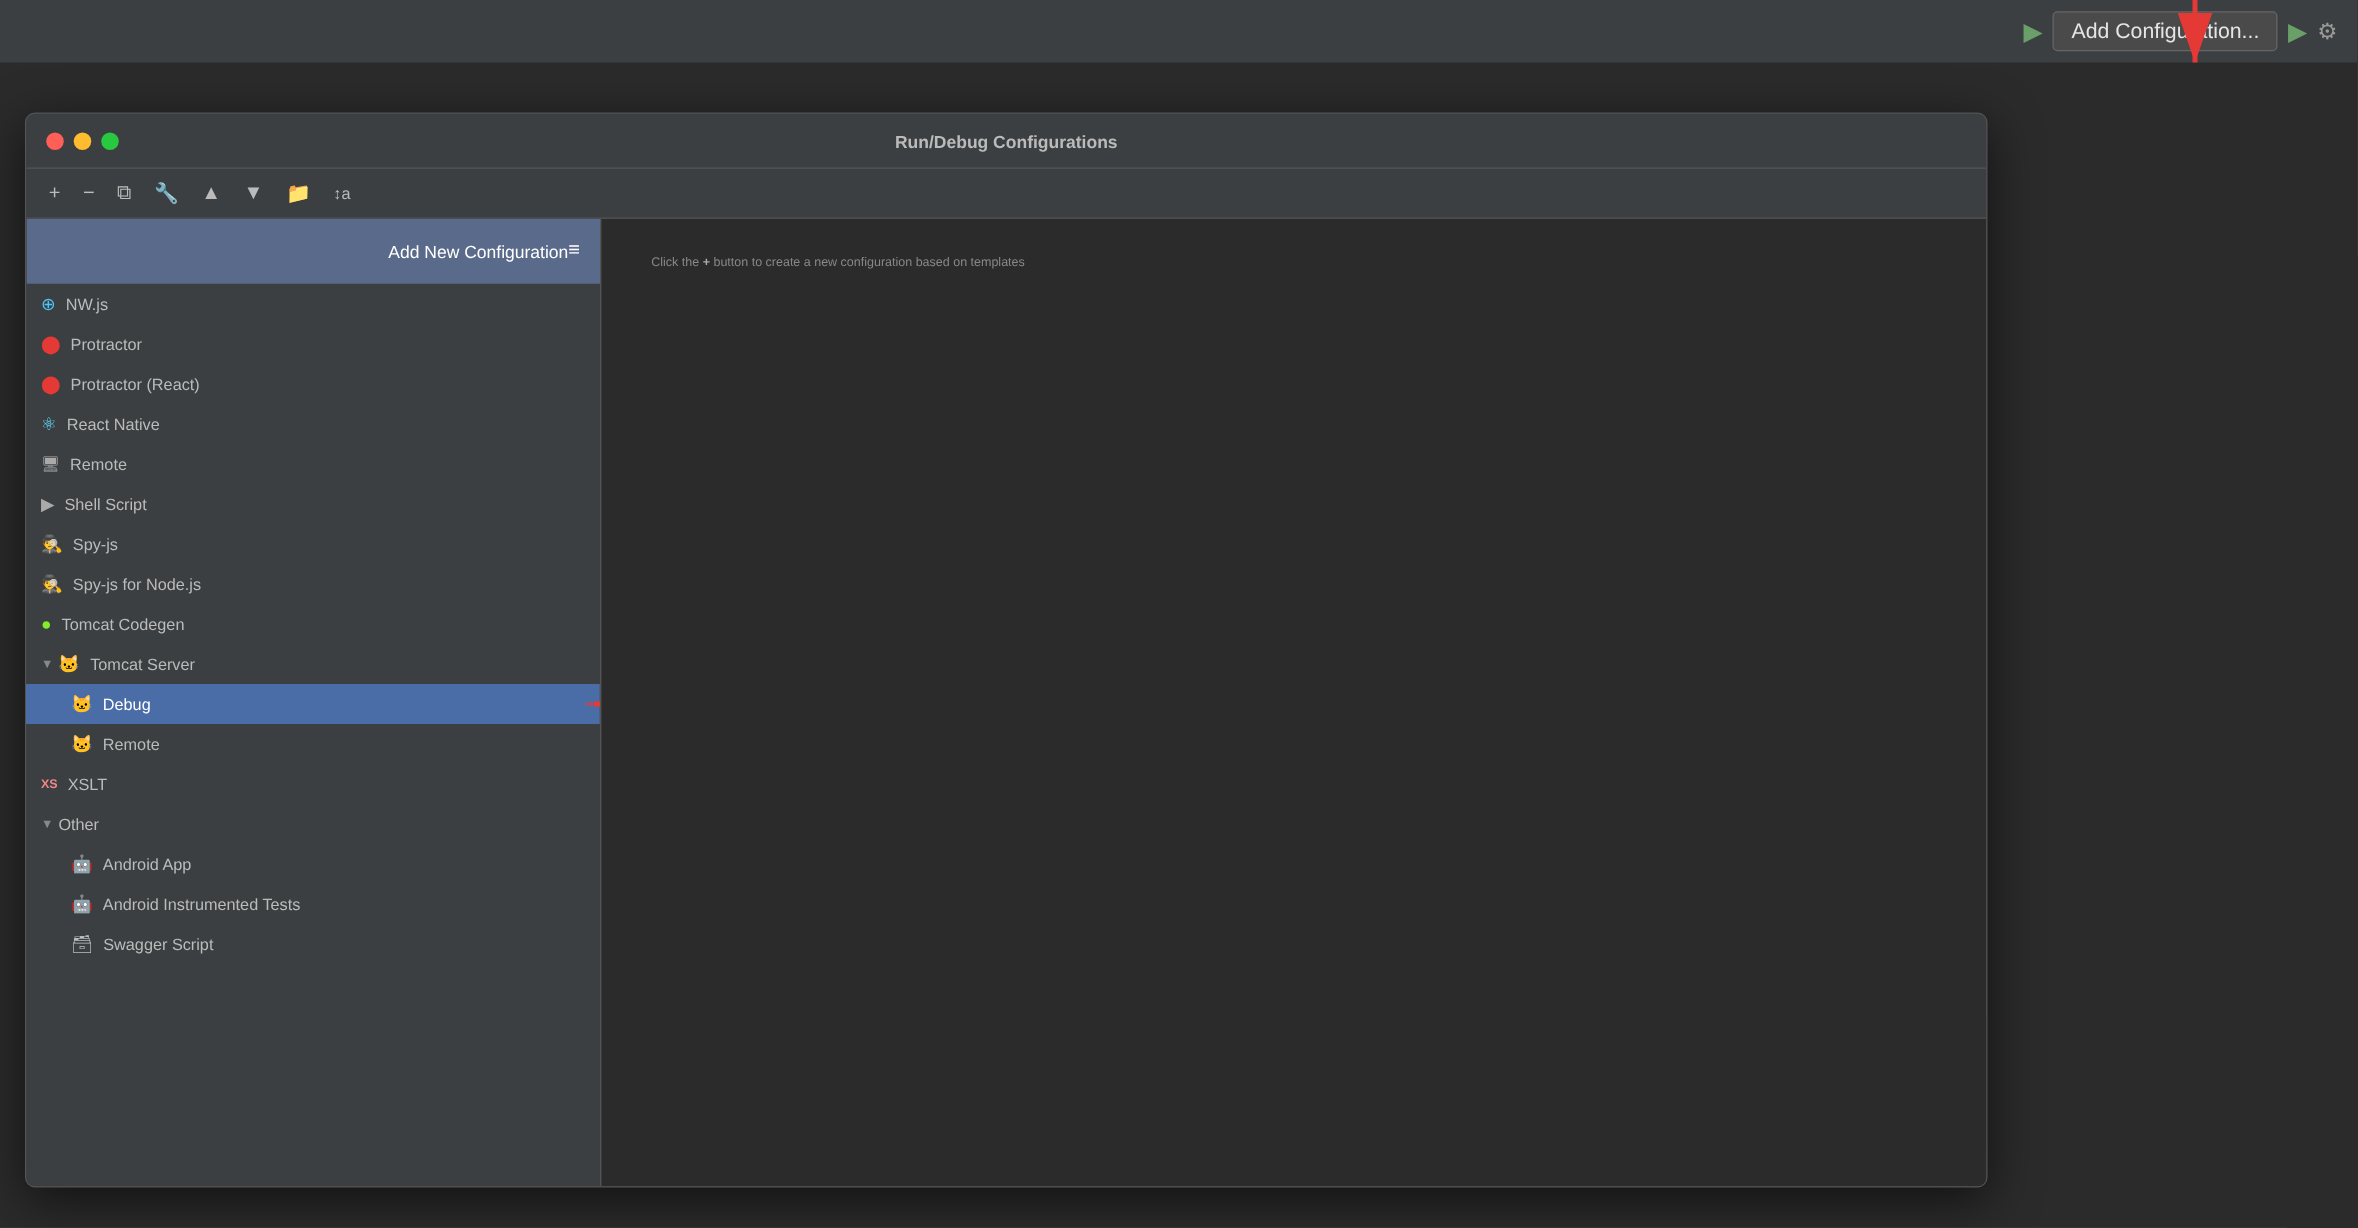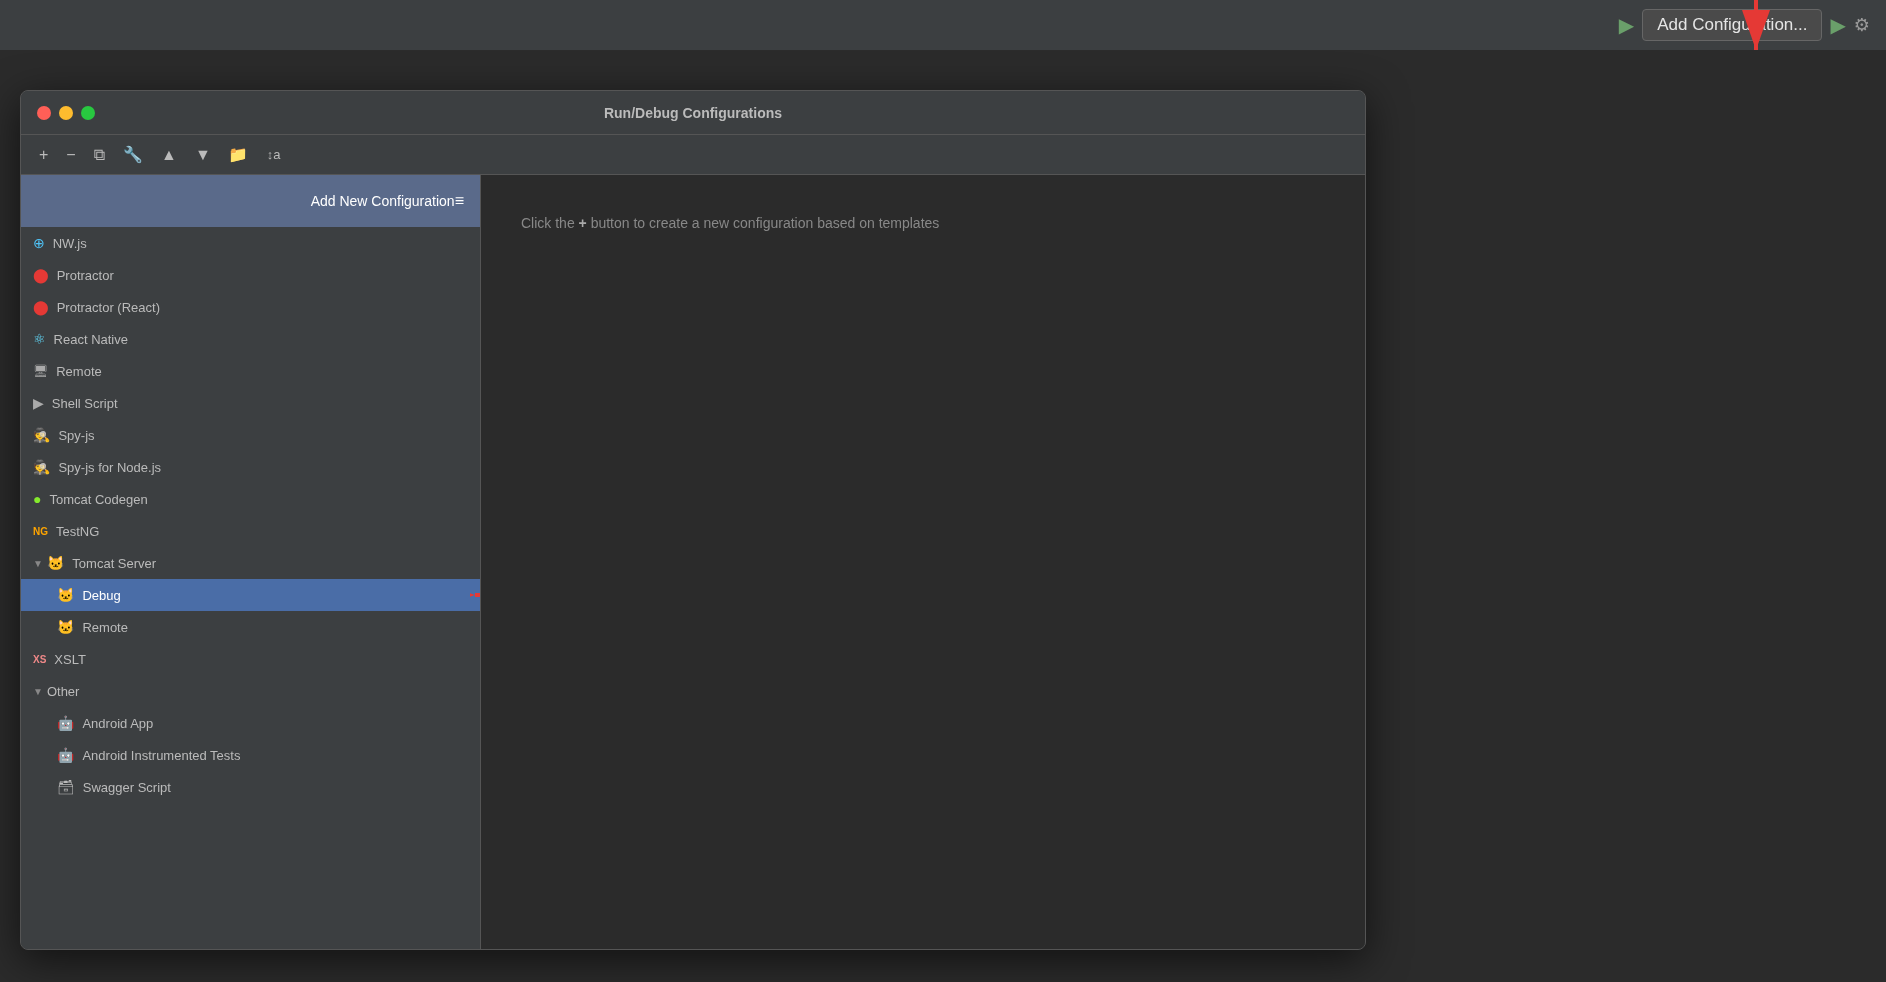--- a/index.html
+++ b/index.html
@@ -43,21 +43,21 @@
       position: absolute;
       top: -10px;
       right: 70px;
     }
 
     
     .dialog {
       position: absolute;
       top: 90px;
       left: 20px;
-      width: 1346px;
+      width: 1570px;
       height: 860px;
       background: #3c3f41;
       border-radius: 8px;
       border: 1px solid #555;
       box-shadow: 0 10px 40px rgba(0,0,0,0.6);
       overflow: hidden;
       display: flex;
       flex-direction: column;
     }
 
@@ -193,22 +193,21 @@
     
     .right-panel {
       flex: 1;
       background: #2b2b2b;
       display: flex;
       align-items: flex-start;
       padding: 30px 40px;
     }
     .right-panel-text {
       color: #888888;
-      font-size: 14px;
-      margin-top: 10px;
+      font-size: 10px;
     }
     .right-panel-text .plus-icon {
       color: #aaaaaa;
       font-weight: bold;
     }
   </style>
 </head>
 <body>
 
 <div class="top-bar">
@@ -299,24 +298,20 @@
         <div class="tree-item">
           <span class="item-icon">🕵</span>
           <span>Spy-js for Node.js</span>
         </div>
 
         <div class="tree-item">
           <span class="item-icon" style="color:#85ea2d;">●</span>
           <span>Tomcat Codegen</span>
         </div>
 
-        <div class="tree-item">
-          <span class="item-icon" style="font-size:10px;color:#ffa500;font-weight:bold;">NG</span>
-          <span>TestNG</span>
-        </div>
 
         <div class="tree-item group">
           <span class="expand-icon">▼</span>
           <span class="item-icon">🐱</span>
           <span>Tomcat Server</span>
         </div>
 
         <div class="tree-item child selected" style="position:relative;">
           <span class="item-icon">🐱</span>
           <span>Debug</span>

